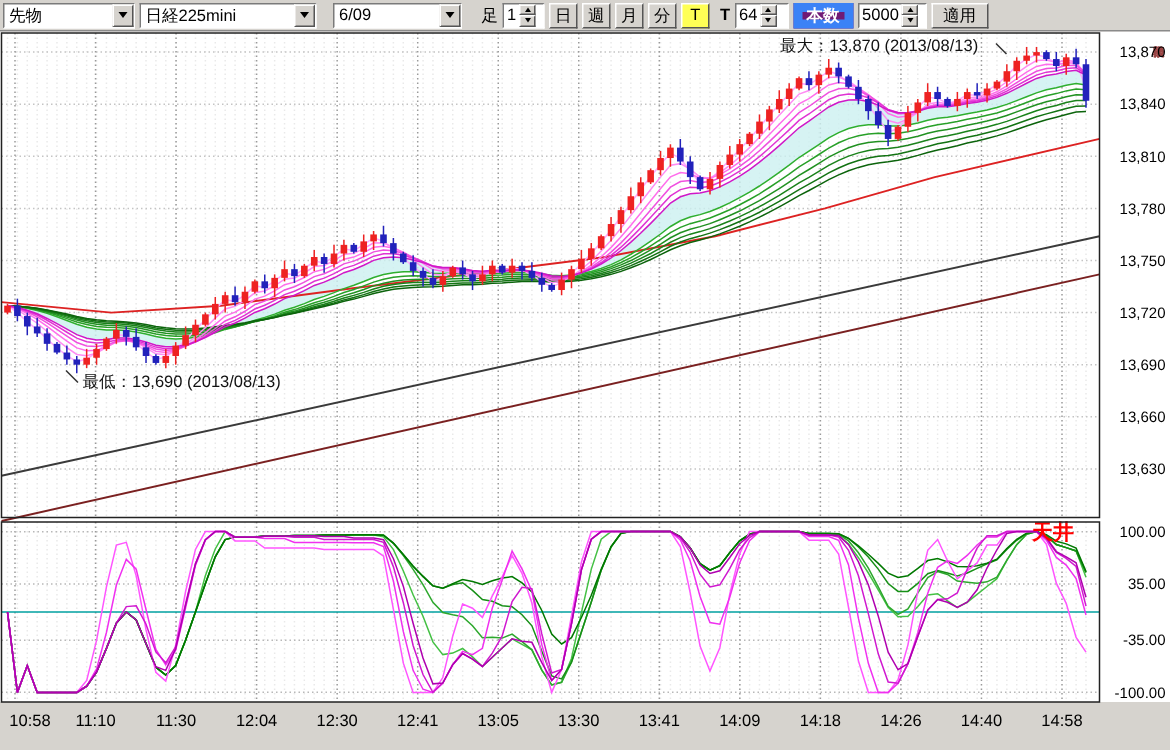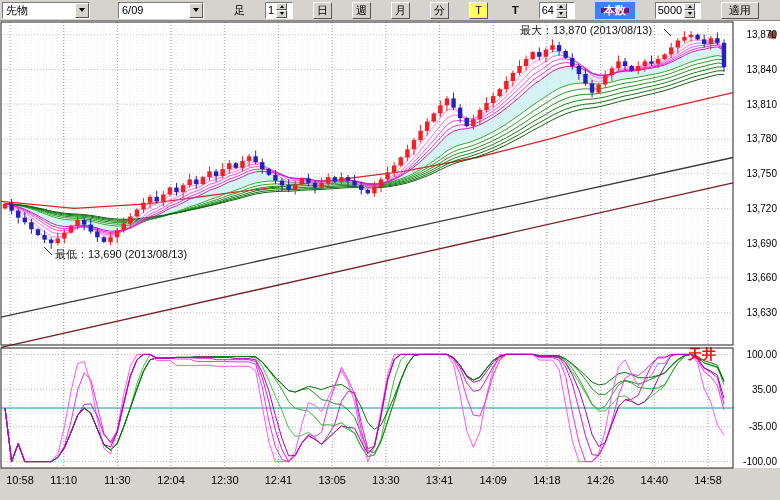--- a/index.html
+++ b/index.html
@@ -1,17 +1,17 @@
 <!DOCTYPE html>
 <html><head>
 <meta charset="utf-8">
 <style>
   html,body{margin:0;padding:0;}
   body{width:780px;height:500px;background:#d6d3ce;font-family:"Liberation Sans",sans-serif;overflow:hidden;}
-  .toolbar{height:21px;display:flex;align-items:center;gap:20px;padding:0 2px;background:#d6d3ce;border-bottom:1px solid #8a8a8a;box-sizing:border-box;}
+  .toolbar{height:21px;display:flex;align-items:center;gap:3px;padding:0 2px;background:#d6d3ce;border-bottom:1px solid #8a8a8a;box-sizing:border-box;}
   .wsel{display:flex;align-items:center;height:17px;background:#fff;border:1px solid;border-color:#7a7a7a #fff #fff #7a7a7a;box-sizing:border-box;}
   .wsel .txt{font-size:11px;padding:0 3px;flex:1;white-space:nowrap;overflow:hidden;}
   .dbtn{width:14px;height:100%;background:#d6d3ce;border:1px solid;border-color:#fff #555 #555 #fff;display:flex;align-items:center;justify-content:center;box-sizing:border-box;}
   .tri{width:0;height:0;border-left:3px solid transparent;border-right:3px solid transparent;border-top:4px solid #000;}
   .tri.up{border-top:none;border-bottom:3px solid #000;border-left-width:2px;border-right-width:2px;}
   .tri.dn{border-top:3px solid #000;border-left-width:2px;border-right-width:2px;}
   .lbl{font-size:11px;white-space:nowrap;}
   .bold{font-weight:bold;}
   .spin{display:flex;height:17px;background:#fff;border:1px solid;border-color:#7a7a7a #fff #fff #7a7a7a;box-sizing:border-box;align-items:stretch;}
   .spin .txt{font-size:11px;padding:0 2px;display:flex;align-items:center;}
@@ -22,20 +22,26 @@
   .darklbl{height:17px;padding:0 3px;background:#701a75;color:#fff;font-size:11px;display:flex;align-items:center;border:6px solid #3b82f6;box-sizing:border-box;white-space:nowrap;font-weight:bold;}
   #chart-wrap{width:780px;height:479px;}
   svg text{font-family:"Liberation Sans",sans-serif;}
 </style>
 </head>
 <body>
 
 <div class="toolbar">
   <div class="wsel" style="width:88px">
     <span class="txt">先物</span>
+    <div class="dbtn">
+        <div class="tri"></div>
+      </div>
+  </div>
+  <div class="wsel" style="width:118px">
+    <span class="txt">日経225mini</span>
     <div class="dbtn">
         <div class="tri"></div>
       </div>
   </div>
   <div class="wsel" style="width:86px;margin-left:8px">
     <span class="txt">6/09</span>
     <div class="dbtn">
         <div class="tri"></div>
       </div>
   </div>

